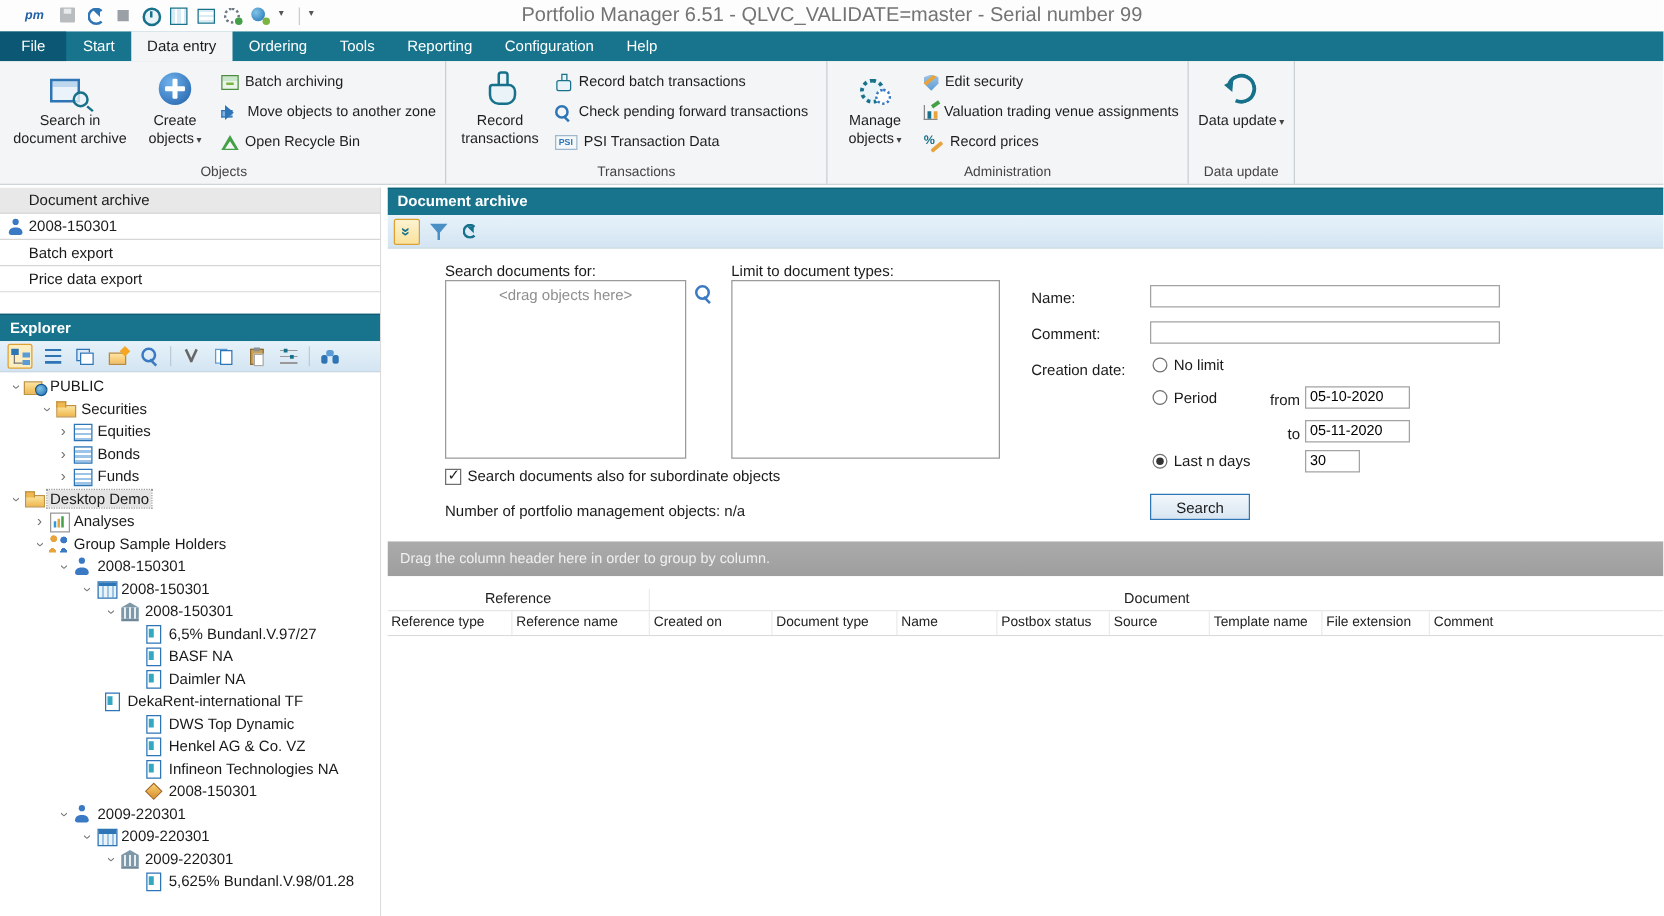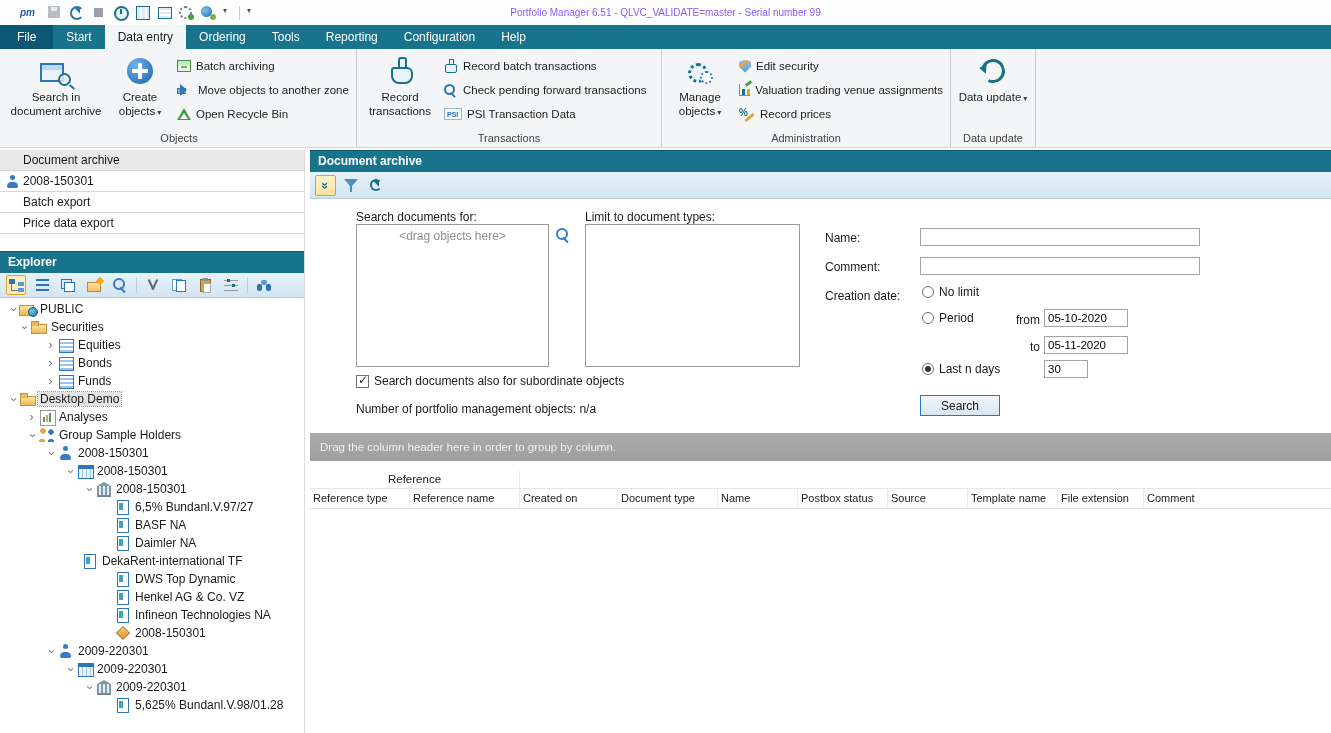--- a/index.html
+++ b/index.html
@@ -3,21 +3,21 @@
 <meta charset="utf-8">
 <style>
   *{box-sizing:border-box;margin:0;padding:0;}
   html,body{width:1331px;height:733px;overflow:hidden;}
   body{font-family:"Liberation Sans","DejaVu Sans",sans-serif;font-size:12px;color:#1a1a1a;background:#fff;}
   .app{width:1331px;height:733px;display:flex;flex-direction:column;background:#fff;overflow:hidden;}
 
   
   .titlebar{height:25px;background:#fdfdfd;position:relative;display:flex;align-items:center;flex:0 0 auto;}
   .qat{display:flex;align-items:center;gap:7px;padding-left:20px;z-index:2;}
-  .title{position:absolute;left:0;right:0;text-align:center;font-size:10px;color:#8b5cf6;}
+  .title{position:absolute;left:0;right:0;text-align:center;font-size:16px;color:#737373;}
   .qic{position:relative;display:inline-block;width:15px;height:15px;}
   .q-logo{width:20px;font:italic bold 10px/15px "Liberation Sans",sans-serif;color:#1f5fa8;}
   .q-save::before{content:"";position:absolute;left:1px;top:1px;width:12px;height:12px;background:#b9bcbf;border-radius:1px;}
   .q-save::after{content:"";position:absolute;left:4px;top:2px;width:6px;height:4px;background:#e8eaec;}
   .q-refresh::before{content:"";position:absolute;left:1px;top:1px;width:10px;height:10px;border:2px solid #2e75b6;border-radius:50%;border-right-color:transparent;}
   .q-refresh::after{content:"";position:absolute;right:0;top:-1px;border:4px solid transparent;border-bottom-color:#2e75b6;transform:rotate(45deg);}
   .q-stop::before{content:"";position:absolute;left:3px;top:3px;width:9px;height:9px;background:#9aa0a6;}
   .q-clock::before{content:"";position:absolute;left:1px;top:1px;width:11px;height:11px;border:2px solid #17718a;border-radius:50%;background:#eaf4f8;}
   .q-clock::after{content:"";position:absolute;left:7px;top:4px;width:2px;height:5px;background:#17718a;}
   .q-calc::before{content:"";position:absolute;left:1px;top:1px;width:12px;height:12px;border:1px solid #17718a;background:repeating-linear-gradient(90deg,#d9ebf5 0 3px,#fff 3px 5px);}
@@ -432,21 +432,21 @@
           </span>
       </div>
       <div class="tree">
 
           <div class="trow" style="padding-left: 6px;">
             <span class="expander exp-open"></span>
             <span class="tico ti-folder-globe"></span>
             <span class="tlabel">PUBLIC</span>
           </div>
 
-          <div class="trow" style="padding-left: 17px;">
+          <div class="trow" style="padding-left: 31px;">
             <span class="expander exp-open"></span>
             <span class="tico ti-folder"></span>
             <span class="tlabel">Securities</span>
           </div>
 
           <div class="trow" style="padding-left: 44px;">
             <span class="expander exp-closed"></span>
             <span class="tico ti-list"></span>
             <span class="tlabel">Equities</span>
           </div>
@@ -638,20 +638,21 @@
         <span class="abs flabel" style="left:10px;top:203px">Number of portfolio management objects: n/a</span>
 
         <button class="abs searchbtn" style="left:574px;top:196px;width:80px;height:21px">Search</button>
       </div>
 
       <div class="groupby">Drag the column header here in order to group by column.</div>
 
       <div class="gridheader">
         <div class="bandrow">
           <div class="band band-ref">Reference</div>
+          <div class="band band-doc">Document</div>
         </div>
         <div class="colrow">
 
             <div class="colcell">Reference type</div>
 
             <div class="colcell">Reference name</div>
 
             <div class="colcell">Created on</div>
 
             <div class="colcell">Document type</div>

